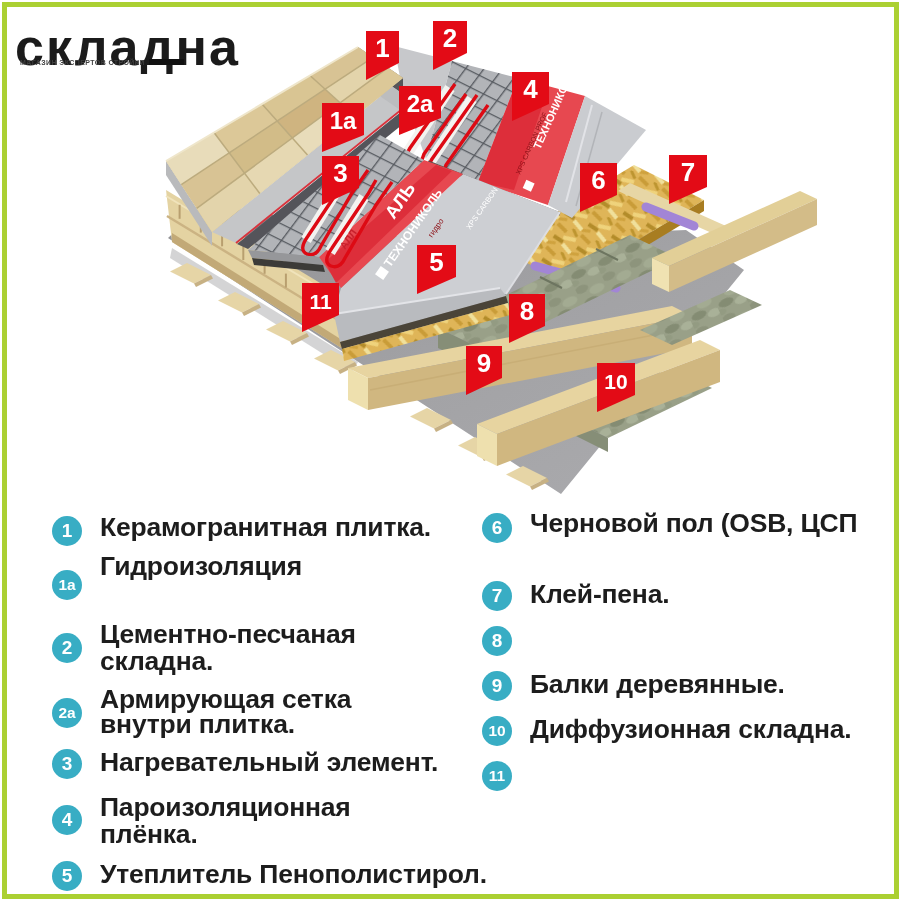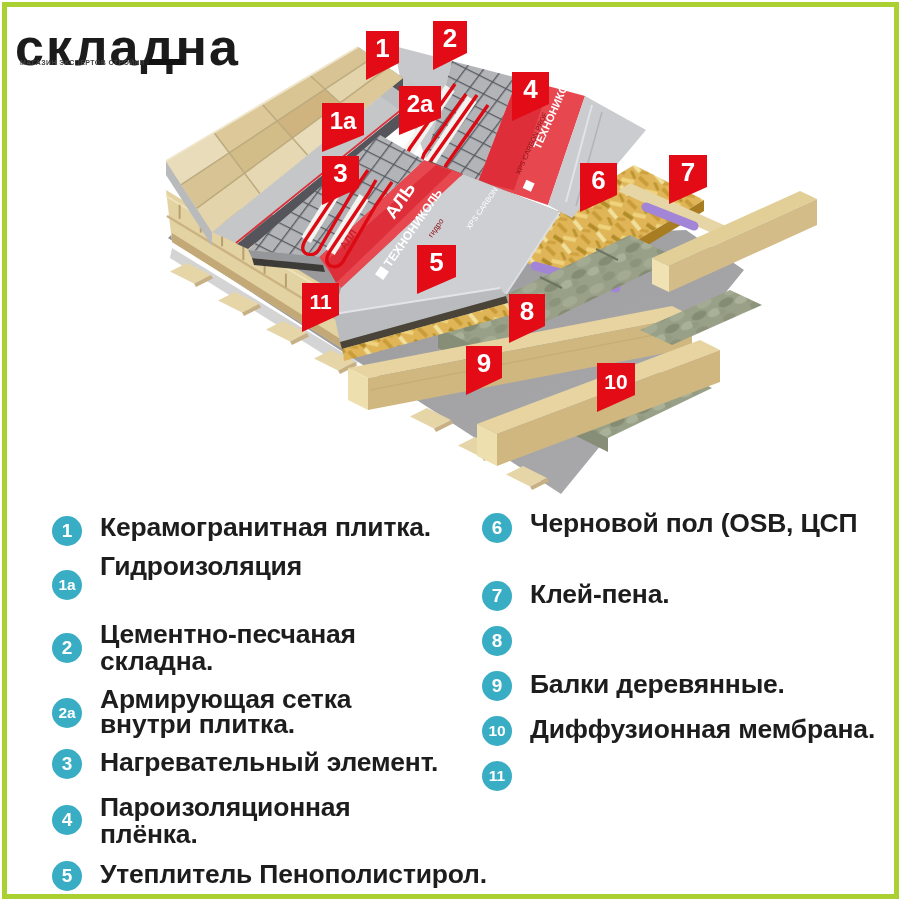--- a/index.html
+++ b/index.html
@@ -309,18 +309,18 @@
 
 <div class="badge" style="left:482px;top:626px;font-size:19px">8</div>
 
 
 <div class="badge" style="left:482px;top:671px;font-size:19px">9</div>
 
 <div class="ltxt" style="left:530px;top:669px">Балки деревянные.</div>
 
 <div class="badge" style="left:482px;top:716px;font-size:15.5px">10</div>
 
-<div class="ltxt" style="left:530px;top:714px">Диффузионная мембрана.</div>
+<div class="ltxt" style="left:530px;top:714px">Диффузионная складна.</div>
 
 <div class="badge" style="left:482px;top:761px;font-size:15.5px">11</div>
 
 
 </div>
 
 </body></html>

